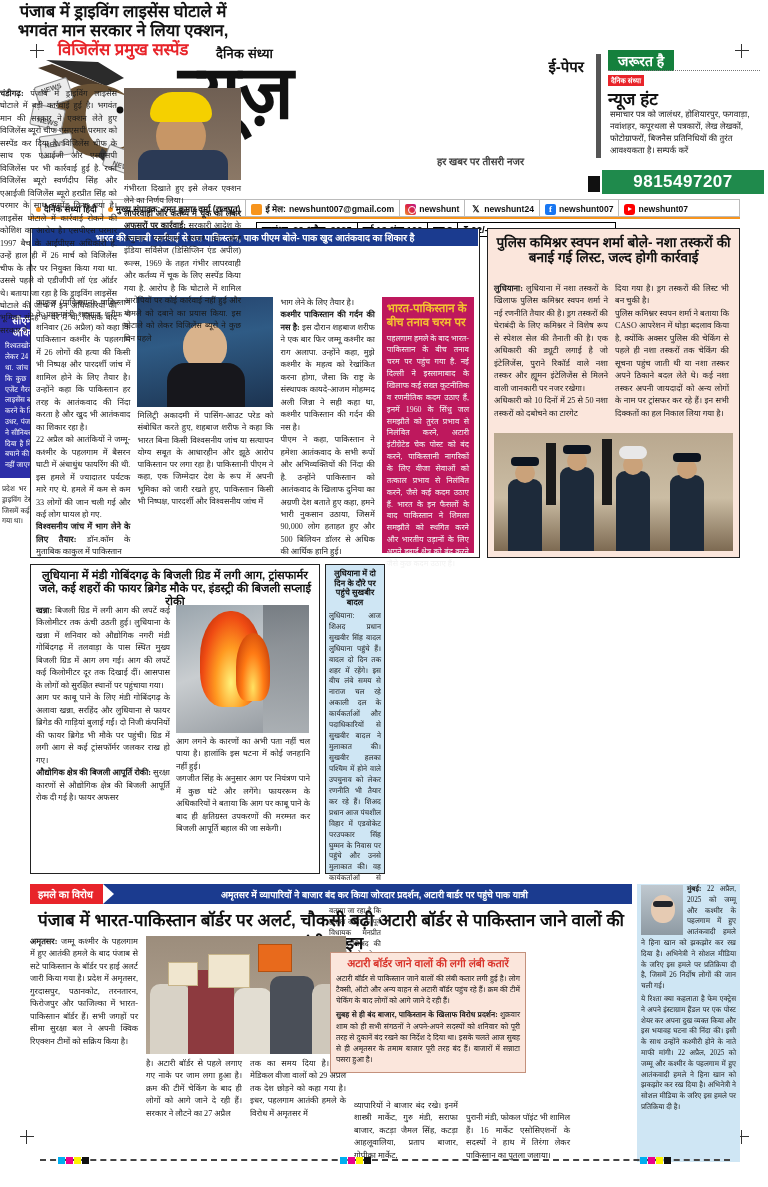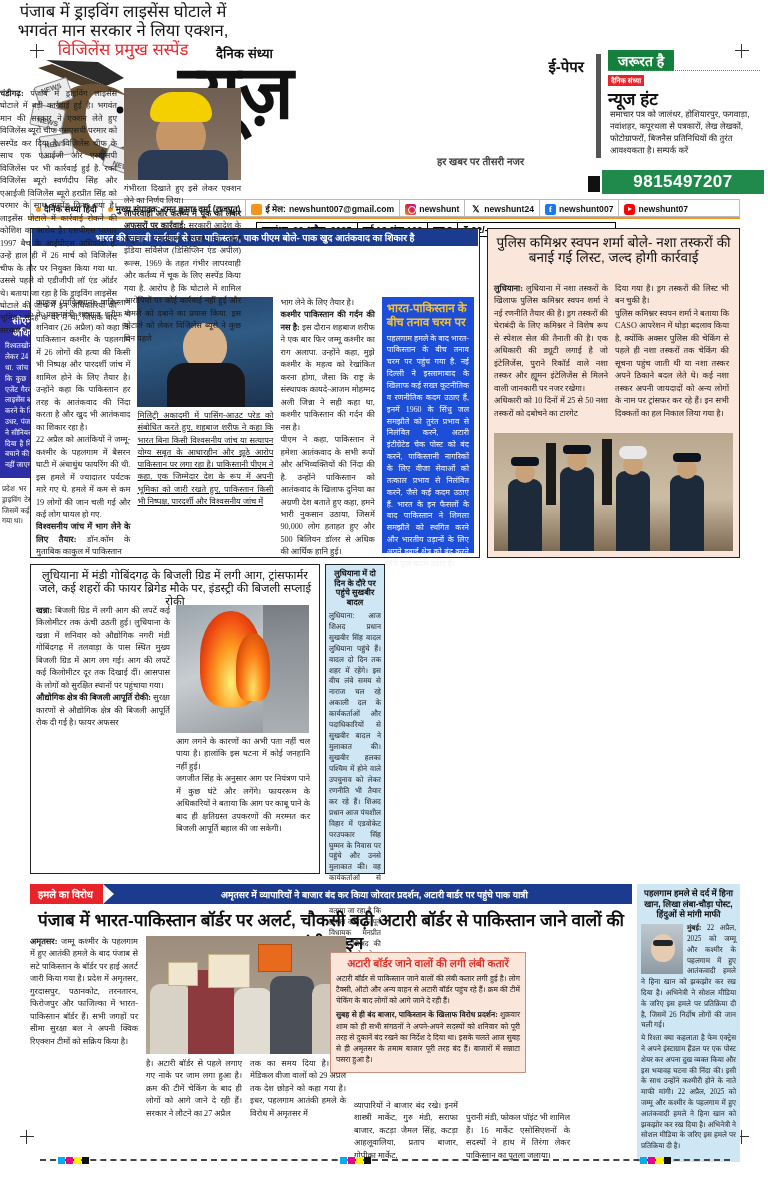--- a/index.html
+++ b/index.html
@@ -59,41 +59,41 @@
   .ic-ig { background:linear-gradient(45deg,#f09433,#dc2743,#bc1888); }
   .ic-ig::after{content:"";position:absolute;left:2.5px;top:2.5px;width:6px;height:6px;border:1.2px solid #fff;border-radius:50%;}
   .ic-x { background:#fff; color:#111; font-size:9px; line-height:11px; text-align:center; font-weight:700; }
   .ic-fb { background:#1877f2; color:#fff; font-size:9px; line-height:11px; text-align:center; font-weight:700; font-family:"Liberation Serif",serif; }
   .ic-yt { background:#ff0000; border-radius:3px; }
   .ic-yt::after{content:"";position:absolute;left:4px;top:3px;border-left:4px solid #fff;border-top:2.5px solid transparent;border-bottom:2.5px solid transparent;}
   .ic-mail { background:#f7941d; }
 
   
   .box { position:absolute; border:1px solid #222; }
-  .hl-black { font-family:"Liberation Sans",sans-serif; font-weight:400; color:#111; line-height:1.14; }
+  .hl-black { font-family:"Liberation Sans",sans-serif; font-weight:700; color:#111; line-height:1.14; }
   .hl-red { color:#e8242a; }
   .subbar { background:#1b3b8f; color:#fff; font-family:"Liberation Sans",sans-serif; font-weight:700;
             font-size:9.4px; padding:2px 4px; text-align:center; }
   .body-col { font-family:"Liberation Serif",serif; font-size:8.2px; line-height:1.52; color:#1a1a1a; text-align:justify; }
   .body-col b { font-weight:700; }
   .drop { font-weight:700; }
 
   
   .s1 { left:30px; top:228px; width:450px; height:330px; background:#fff; }
   .s1 .h1 { font-size:19.2px; padding:5px 6px 3px; text-align:center; }
   .s1 .cols { position:absolute; left:5px; top:68px; right:5px; bottom:4px; display:flex; gap:7px; }
   .s1 .c { width:108px; }
-  .s1 .c.wide { width:140px;text-decoration:underline; }
+  .s1 .c.wide { width:140px; }
   .photo1 { width:136px; height:110px; background:linear-gradient(170deg,#24416b 0%,#2f5b85 40%,#1c3350 100%); position:relative; overflow:hidden; }
   .photo1::before{content:"";position:absolute;left:46px;top:26px;width:44px;height:46px;border-radius:50% 50% 45% 45%;background:#d9b38c;}
   .photo1::after{content:"";position:absolute;left:30px;top:66px;width:78px;height:48px;background:#17171c;border-radius:18px 18px 0 0;}
   .ph1cap { font-family:"Liberation Serif",serif; font-size:8.2px; line-height:1.5; text-align:justify; color:#1a1a1a; margin-top:3px; }
 
   
-  .inset { background:#1d4ed8; color:#fff; padding:5px 5px 6px; }
+  .inset { background:#be185d; color:#fff; padding:5px 5px 6px; }
   .inset h4 { font-family:"Liberation Sans",sans-serif; font-weight:700; font-size:11.5px; color:#f4c230; line-height:1.2; margin-bottom:3px; }
   .inset p { font-family:"Liberation Serif",serif; font-size:7.9px; line-height:1.5; text-align:justify; color:#f2f2f2; }
 
   
   .s2 { left:487px; top:228px; width:253px; height:330px; background:#fbe6dc; }
   .s2 .h1 { font-size:13.6px; padding:6px 6px 4px; text-align:center; }
   .s2 .cols { position:absolute; left:6px; top:54px; right:6px; display:flex; gap:7px; }
   .s2 .c { width:114px; }
   .photo2 { position:absolute; left:6px; bottom:6px; right:6px; height:118px;
             background:linear-gradient(180deg,#b9a88f 0%,#cbbda4 55%,#7d6a52 100%); overflow:hidden; }
@@ -280,21 +280,21 @@
     </div>
   </div>
   <div class="underbar"></div>
 
   <div class="box s1">
     <div class="subbar" style="margin:0 1px;">भारत की जवाबी कार्रवाई से डरा पाकिस्तान, पाक पीएम बोले- पाक खुद आतंकवाद का शिकार है</div>
 
     <div class="cols">
       <div class="c body-col">
         <p>काकुल (पाकिस्तान): पाकिस्तान के प्रधानमंत्री शहबाज शरीफ ने शनिवार (26 अप्रैल) को कहा कि पाकिस्तान कश्मीर के पहलगाम में 26 लोगों की हत्या की किसी भी निष्पक्ष और पारदर्शी जांच में शामिल होने के लिए तैयार है। उन्होंने कहा कि पाकिस्तान हर तरह के आतंकवाद की निंदा करता है और खुद भी आतंकवाद का शिकार रहा है।</p>
-        <p>22 अप्रैल को आतंकियों ने जम्मू-कश्मीर के पहलगाम में बैसरन घाटी में अंधाधुंध फायरिंग की थी. इस हमले में ज्यादातर पर्यटक मारे गए थे. हमले में कम से कम 19 लोगों की जान चली गई और कई लोग घायल हो गए.</p>
+        <p>22 अप्रैल को आतंकियों ने जम्मू-कश्मीर के पहलगाम में बैसरन घाटी में अंधाधुंध फायरिंग की थी. इस हमले में ज्यादातर पर्यटक मारे गए थे. हमले में कम से कम 33 लोगों की जान चली गई और कई लोग घायल हो गए.</p>
         <p><b class="drop">विश्वसनीय जांच में भाग लेने के लिए तैयार:</b><span> डॉन.कॉम के मुताबिक काकुल में पाकिस्तान</span></p>
       </div>
 
       <div class="c wide">
         <div class="photo1"></div>
         <div class="ph1cap">मिलिट्री अकादमी में पासिंग-आउट परेड को संबोधित करते हुए, शहबाज शरीफ ने कहा कि भारत बिना किसी विश्वसनीय जांच या सत्यापन योग्य सबूत के आधारहीन और झूठे आरोप पाकिस्तान पर लगा रहा है। पाकिस्तानी पीएम ने कहा, एक जिम्मेदार देश के रूप में अपनी भूमिका को जारी रखते हुए, पाकिस्तान किसी भी निष्पक्ष, पारदर्शी और विश्वसनीय जांच में</div>
       </div>
 
       <div class="c body-col">
         <p>भाग लेने के लिए तैयार है।</p>
@@ -329,20 +329,21 @@
       <div style="position:absolute;left:52px;top:10px;width:10px;height:62px;background:#1a1a1a;"></div>
       <div style="position:absolute;left:108px;top:6px;width:10px;height:66px;background:#1a1a1a;"></div>
     </div>
   </div>
 
   <div class="box s3">
     <div class="hl-black h1">लुधियाना में मंडी गोबिंदगढ़ के बिजली ग्रिड में लगी आग, ट्रांसफार्मर जले, कई शहरों की फायर ब्रिगेड मौके पर, इंडस्ट्री की बिजली सप्लाई रोकी</div>
     <div class="cols">
       <div class="c body-col">
         <p><b class="drop">खन्ना:</b><span> बिजली ग्रिड में लगी आग की लपटें कई किलोमीटर तक ऊंची उठती हुई। लुधियाना के खन्ना में शनिवार को औद्योगिक नगरी मंडी गोबिंदगढ़ में तलवाड़ा के पास स्थित मुख्य बिजली ग्रिड में आग लग गई। आग की लपटें कई किलोमीटर दूर तक दिखाई दीं। आसपास के लोगों को सुरक्षित स्थानों पर पहुंचाया गया।</span></p>
+        <p>आग पर काबू पाने के लिए मंडी गोबिंदगढ़ के अलावा खन्ना, सरहिंद और लुधियाना से फायर ब्रिगेड की गाड़ियां बुलाई गईं। दो निजी कंपनियों की फायर ब्रिगेड भी मौके पर पहुंची। ग्रिड में लगी आग से कई ट्रांसफॉर्मर जलकर राख हो गए।</p>
         <p><b class="drop">औद्योगिक क्षेत्र की बिजली आपूर्ति रोकी:</b><span> सुरक्षा कारणों से औद्योगिक क्षेत्र की बिजली आपूर्ति रोक दी गई है। फायर अफसर</span></p>
       </div>
       <div class="c">
         <div class="fire">
           <div class="smoke"></div>
           <div class="flame"></div>
           <div class="flame2"></div>
         </div>
         <div class="body-col" style="margin-top:3px;">
           <p>आग लगने के कारणों का अभी पता नहीं चल पाया है। हालांकि इस घटना में कोई जनहानि नहीं हुई।</p>
@@ -425,21 +426,20 @@
     </div>
   </div>
 
   <div class="pinkbox">
     <h4>अटारी बॉर्डर जाने वालों की लगी लंबी कतारें</h4>
     <p>अटारी बॉर्डर से पाकिस्तान जाने वालों की लंबी कतार लगी हुई है। लोग टैक्सी, ऑटो और अन्य वाहन से अटारी बॉर्डर पहुंच रहे हैं। क्रम की टीमें चेकिंग के बाद लोगों को आगे जाने दे रही हैं।</p>
     <p style="margin-top:3px;"><b>सुबह से ही बंद बाजार, पाकिस्तान के खिलाफ विरोध प्रदर्शन:</b><span> शुक्रवार शाम को ही सभी संगठनों ने अपने-अपने सदस्यों को शनिवार को पूरी तरह से दुकानें बंद रखने का निर्देश दे दिया था। इसके चलते आज सुबह से ही अमृतसर के तमाम बाजार पूरी तरह बंद हैं। बाजारों में सन्नाटा पसरा हुआ है।</span></p>
   </div>
 
   <div class="s8">
-    <div class="h">पहलगाम हमले से दर्द में हिना खान, लिखा लंबा-चौड़ा पोस्ट, हिंदुओं से मांगी माफी</div>
     <div class="lead">
       <div class="photo8"></div>
       <b>मुंबई:</b><span> 22 अप्रैल, 2025 को जम्मू और कश्मीर के पहलगाम में हुए आतंकवादी हमले ने हिना खान को झकझोर कर रख दिया है। अभिनेत्री ने सोशल मीडिया के जरिए इस हमले पर प्रतिक्रिया दी है, जिसमें 26 निर्दोष लोगों की जान चली गई।</span>
     </div>
     <div class="lead" style="margin-top:2px;">ये रिश्ता क्या कहलाता है फेम एक्ट्रेस ने अपने इंस्टाग्राम हैंडल पर एक पोस्ट शेयर कर अपना दुख व्यक्त किया और इस भयावह घटना की निंदा की। इसी के साथ उन्होंने कश्मीरी होने के नाते माफी मांगी। 22 अप्रैल, 2025 को जम्मू और कश्मीर के पहलगाम में हुए आतंकवादी हमले ने हिना खान को झकझोर कर रख दिया है। अभिनेत्री ने सोशल मीडिया के जरिए इस हमले पर प्रतिक्रिया दी है।</div>
   </div>
 
   <div class="cmyk">
     <div class="dash"></div>
     <div class="sw" style="left:18px;background:#00aeef;"></div>

